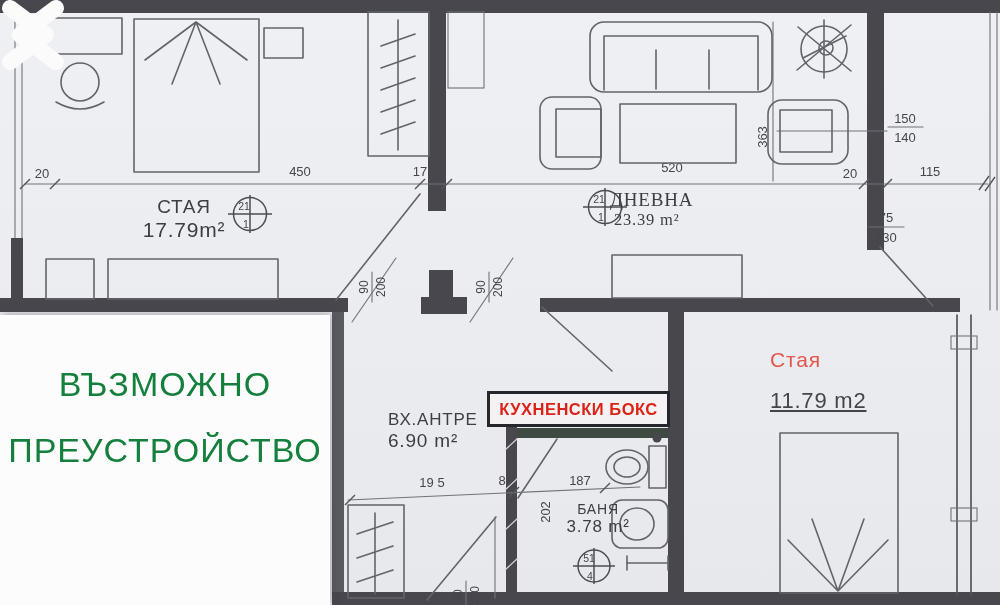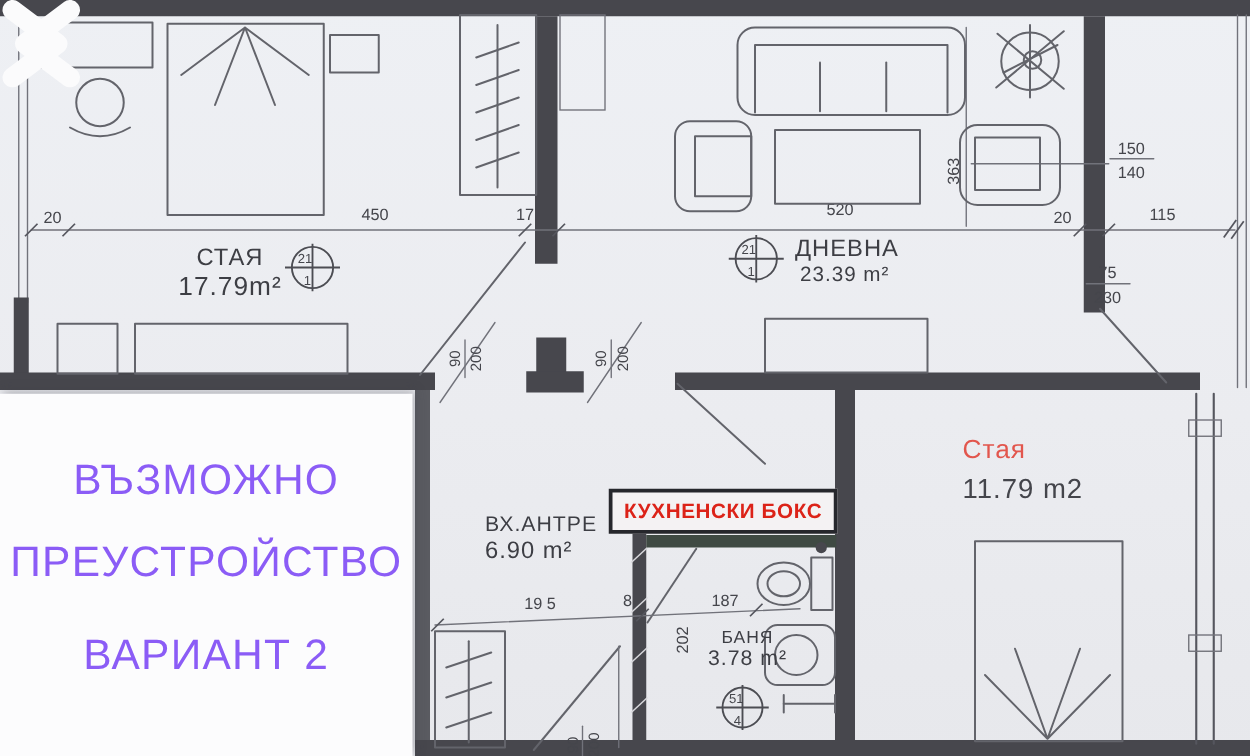--- a/index.html
+++ b/index.html
@@ -28,21 +28,21 @@
   #kitchen-box{
     position:absolute;z-index:2;left:487px;top:391px;width:183px;height:36px;
     border:3px solid #26272c;background:#f4f2f3;display:flex;align-items:center;justify-content:center;
     box-sizing:border-box;
   }
   #kitchen-box span{color:#dc2318;font-weight:bold;font-size:16.5px;letter-spacing:.5px;white-space:nowrap;}
   #overlay-box{
     position:absolute;z-index:3;left:0;top:315px;width:330px;height:290px;
     background:#fcfcfd;box-shadow:2px -2px 8px rgba(60,60,70,.35);
   }
-  .ovl{position:absolute;width:100%;text-align:center;color:#8b5cf6;font-size:34px;letter-spacing:1px;}
+  .ovl{position:absolute;width:100%;text-align:center;color:#15803d;font-size:34px;letter-spacing:1px;}
   #ovl1{top:50px;}
   #ovl2{top:92px;margin-top:24px;}
   #ovl3{top:190px;}
   .navarrow{position:absolute;z-index:4;cursor:pointer;}
   #prev-arrow{left:18px;top:288px;}
   #next-arrow{left:896px;top:288px;}
   .navarrow polyline{stroke:#fbfbfc;stroke-width:16;fill:none;stroke-linecap:round;stroke-linejoin:round;}
   .red-room{color:#e2564d;}
 </style>
 </head>
@@ -222,48 +222,47 @@
       <text class="mkt" x="589" y="562">51</text>
       <text class="mkt" x="590" y="580">4</text>
     </g>
   </svg>
 
   <div class="lbl center" style="left:128px;top:196px;width:112px;">
     <span class="sub" style="font-size:19px;">СТАЯ</span>
     <span class="sub" style="font-size:21px;">17.79m²</span>
   </div>
 
-  <div class="lbl" style="left:636px;top:189px;">
+  <div class="lbl" style="left:610px;top:189px;font-family:Liberation Serif, serif;">
     <span class="sub" style="font-size:19px;">ДНЕВНА</span>
     <span class="sub" style="font-size:16.5px;margin-left:4px;">23.39 m²</span>
   </div>
 
   <div class="lbl" style="left:388px;top:410px;">
     <span class="sub" style="font-size:17px;text-align:center;">ВХ.АНТРЕ</span>
     <span class="sub" style="font-size:19px;">6.90 m²</span>
   </div>
 
   <div class="lbl center" style="left:548px;top:501px;width:100px;">
     <span class="sub" style="font-size:14px;">БАНЯ</span>
     <span class="sub" style="font-size:17px;">3.78 m²</span>
   </div>
 
   <div class="lbl" style="left:770px;top:348px;">
     <span class="sub red-room" style="font-size:21px;">Стая</span>
-    <span class="sub" style="font-size:22px;margin-top:6px;color:#44454b;">11.79 m2</span>
+    <span class="sub" style="font-size:22px;margin-top:16px;color:#44454b;text-decoration:underline;">11.79 m2</span>
   </div>
 
   <div id="kitchen-box">
     <span>КУХНЕНСКИ БОКС</span>
   </div>
 
   <div id="overlay-box">
     <div class="ovl" id="ovl1">ВЪЗМОЖНО</div>
     <div class="ovl" id="ovl2">ПРЕУСТРОЙСТВО</div>
-    <div class="ovl" id="ovl3">ВАРИАНТ 2</div>
   </div>
 
   <svg id="prev-arrow" class="navarrow" width="76" height="70" viewBox="0 0 76 70">
     <polyline points="56,8 20,35 56,62"></polyline>
   </svg>
   <svg id="next-arrow" class="navarrow" width="60" height="70" viewBox="0 0 60 70">
     <polyline points="10,8 46,35 10,62"></polyline>
   </svg>
 
 </div>

